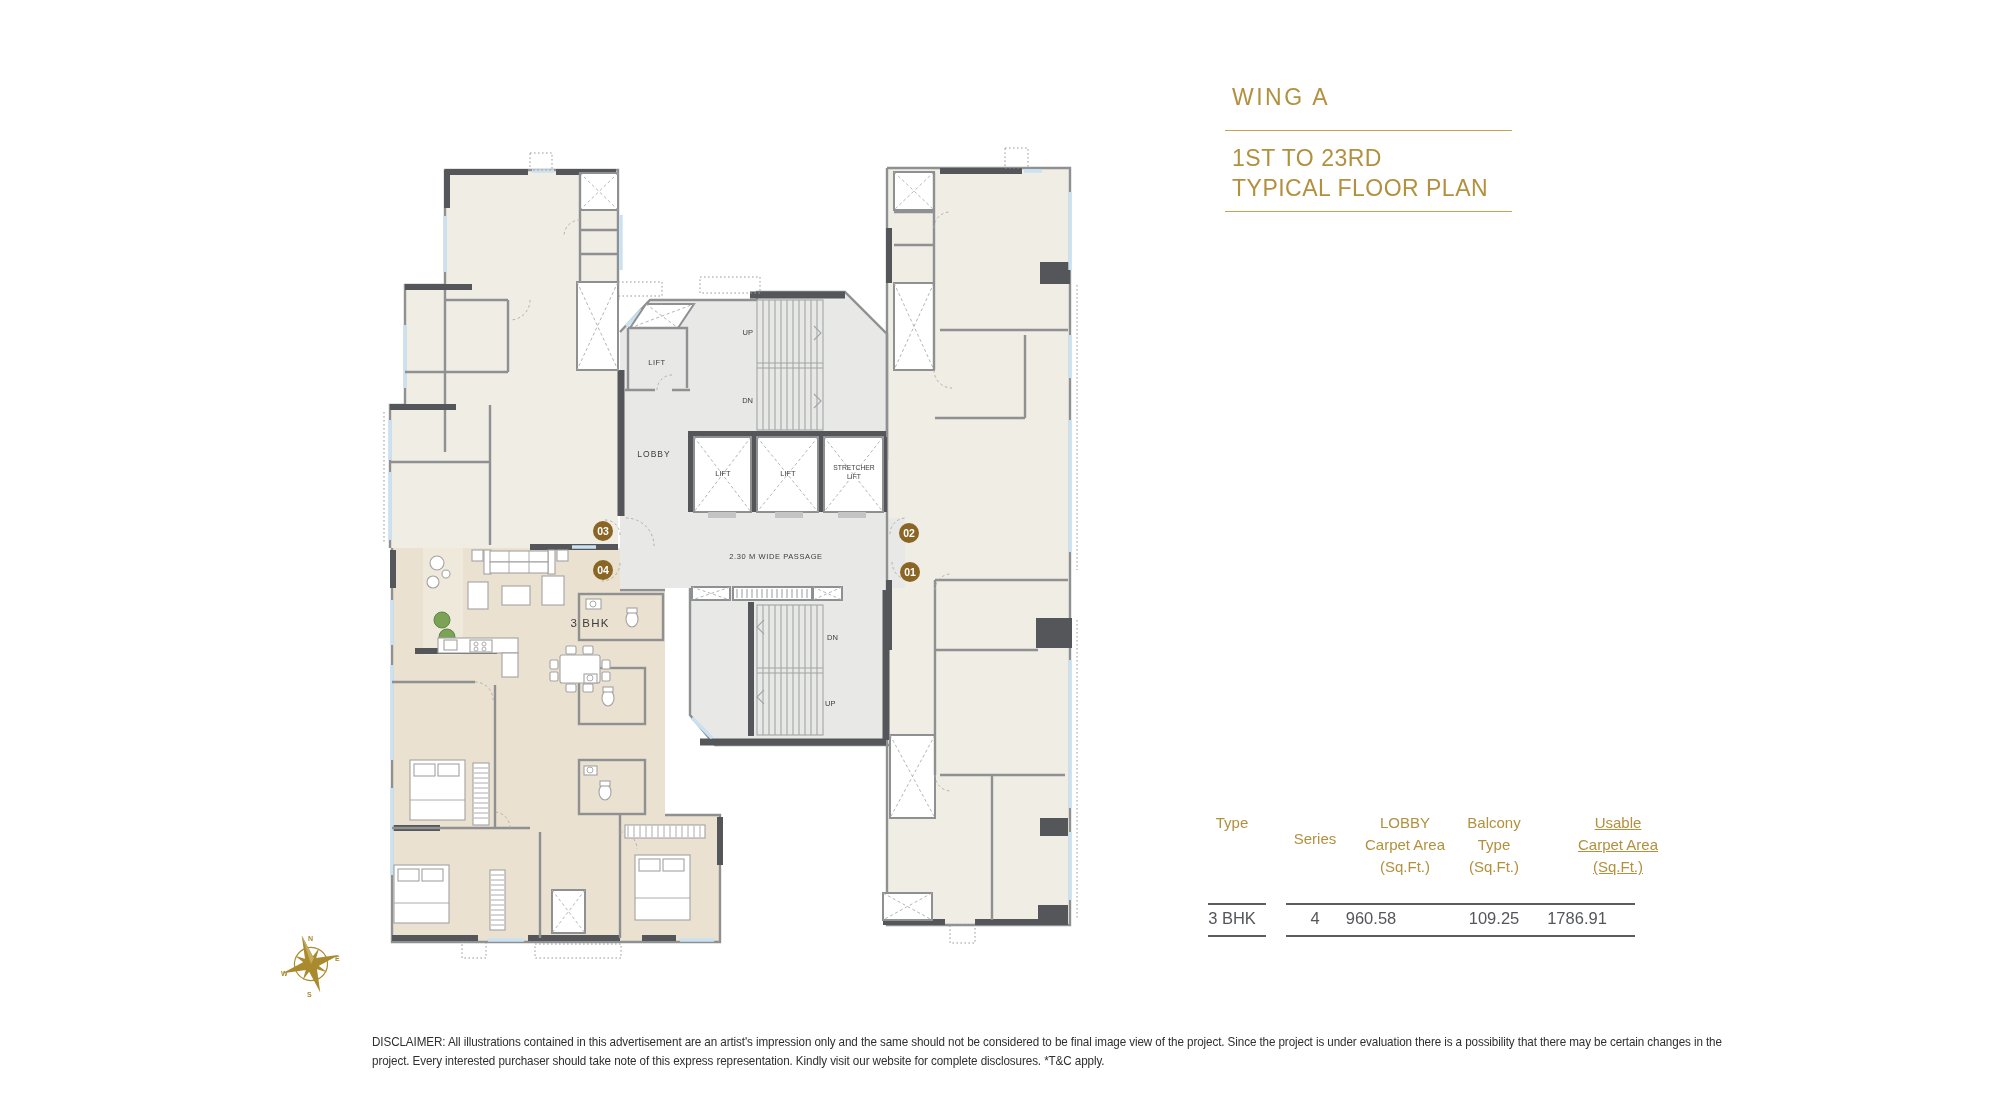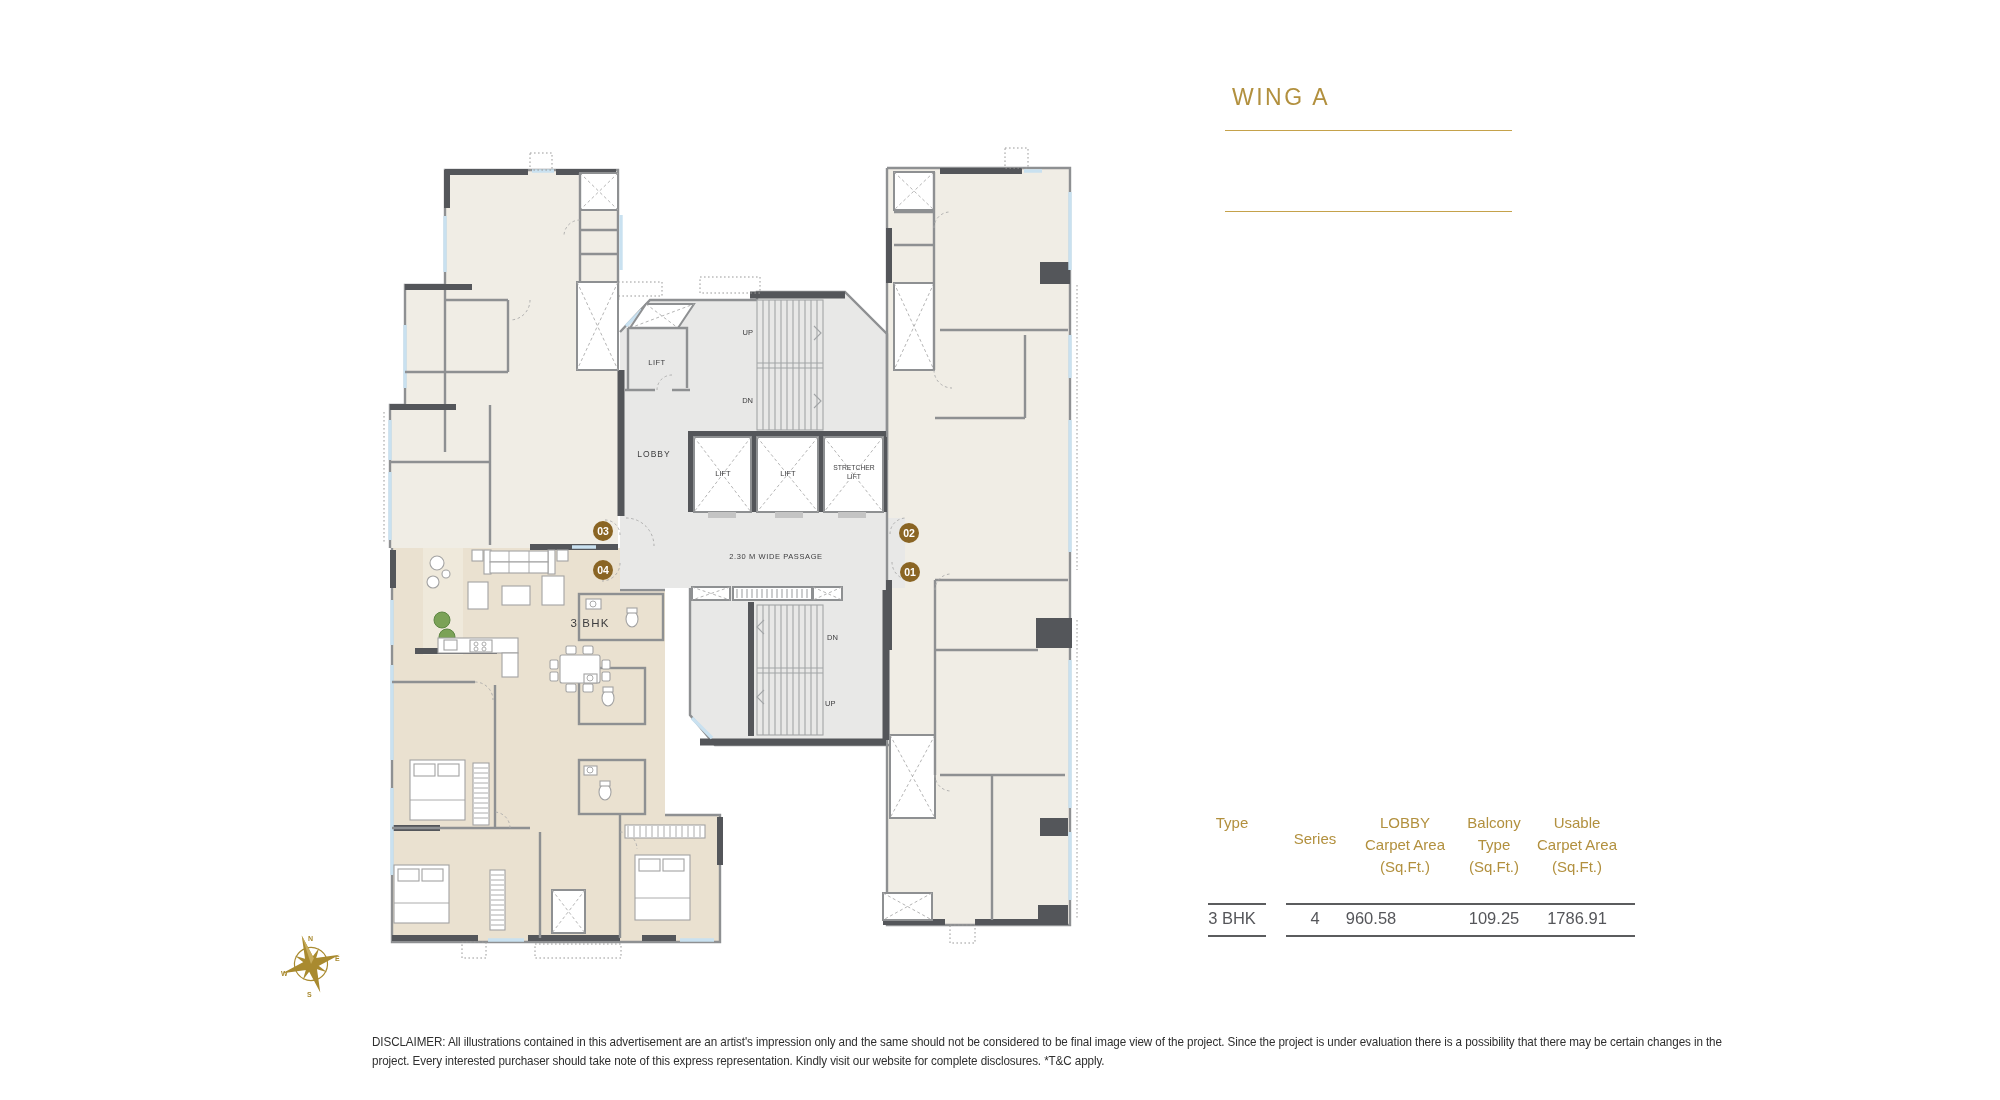--- a/index.html
+++ b/index.html
@@ -43,20 +43,24 @@
 </style>
 </head>
 <body>
 
 <div id="canvas">
 
   <div class="abs" style="left:1232px;top:84px;">
     <div class="wing-title">WING A</div>
   </div>
   <div class="abs gold-rule" style="left:1225px;top:130px;"></div>
+  <div class="abs sub-title" style="left:1232px;top:144px;">
+    <div>1ST TO 23RD</div>
+    <div>TYPICAL FLOOR PLAN</div>
+  </div>
   <div class="abs gold-rule" style="left:1225px;top:211px;"></div>
 
   <svg class="abs" style="left:380px;top:120px;" width="700" height="860" viewBox="0 0 700 860">
 
     <g>
       <rect class="fu" x="65" y="50" width="173" height="282"></rect>
       <rect class="fu" x="25" y="165" width="155" height="167"></rect>
       <rect class="fu" x="10" y="285" width="228" height="143"></rect>
       <path class="fw" d="M12,428 H240 V470 H285 V695 H340 V822 H12 Z"></path>
       <rect class="fb" x="43" y="428" width="40" height="107"></rect>
@@ -289,21 +293,21 @@
     <div class="abs th" style="left:1405px;top:812px;">
       <div>LOBBY</div>
       <div>Carpet Area</div>
       <div>(Sq.Ft.)</div>
     </div>
     <div class="abs th" style="left:1494px;top:812px;">
       <div>Balcony</div>
       <div>Type</div>
       <div>(Sq.Ft.)</div>
     </div>
-    <div class="abs th" style="left:1577px;top:812px;">
+    <div class="abs th" style="left:1618px;top:812px;text-decoration:underline;">
       <div>Usable</div>
       <div>Carpet Area</div>
       <div>(Sq.Ft.)</div>
     </div>
 
     <div class="abs row-line" style="left:1208px;top:903px;width:58px;"></div>
     <div class="abs row-line" style="left:1286px;top:903px;width:349px;"></div>
 
     <div class="abs td" style="left:1232px;top:909px;">3 BHK</div>
     <div class="abs td" style="left:1315px;top:909px;">4</div>

